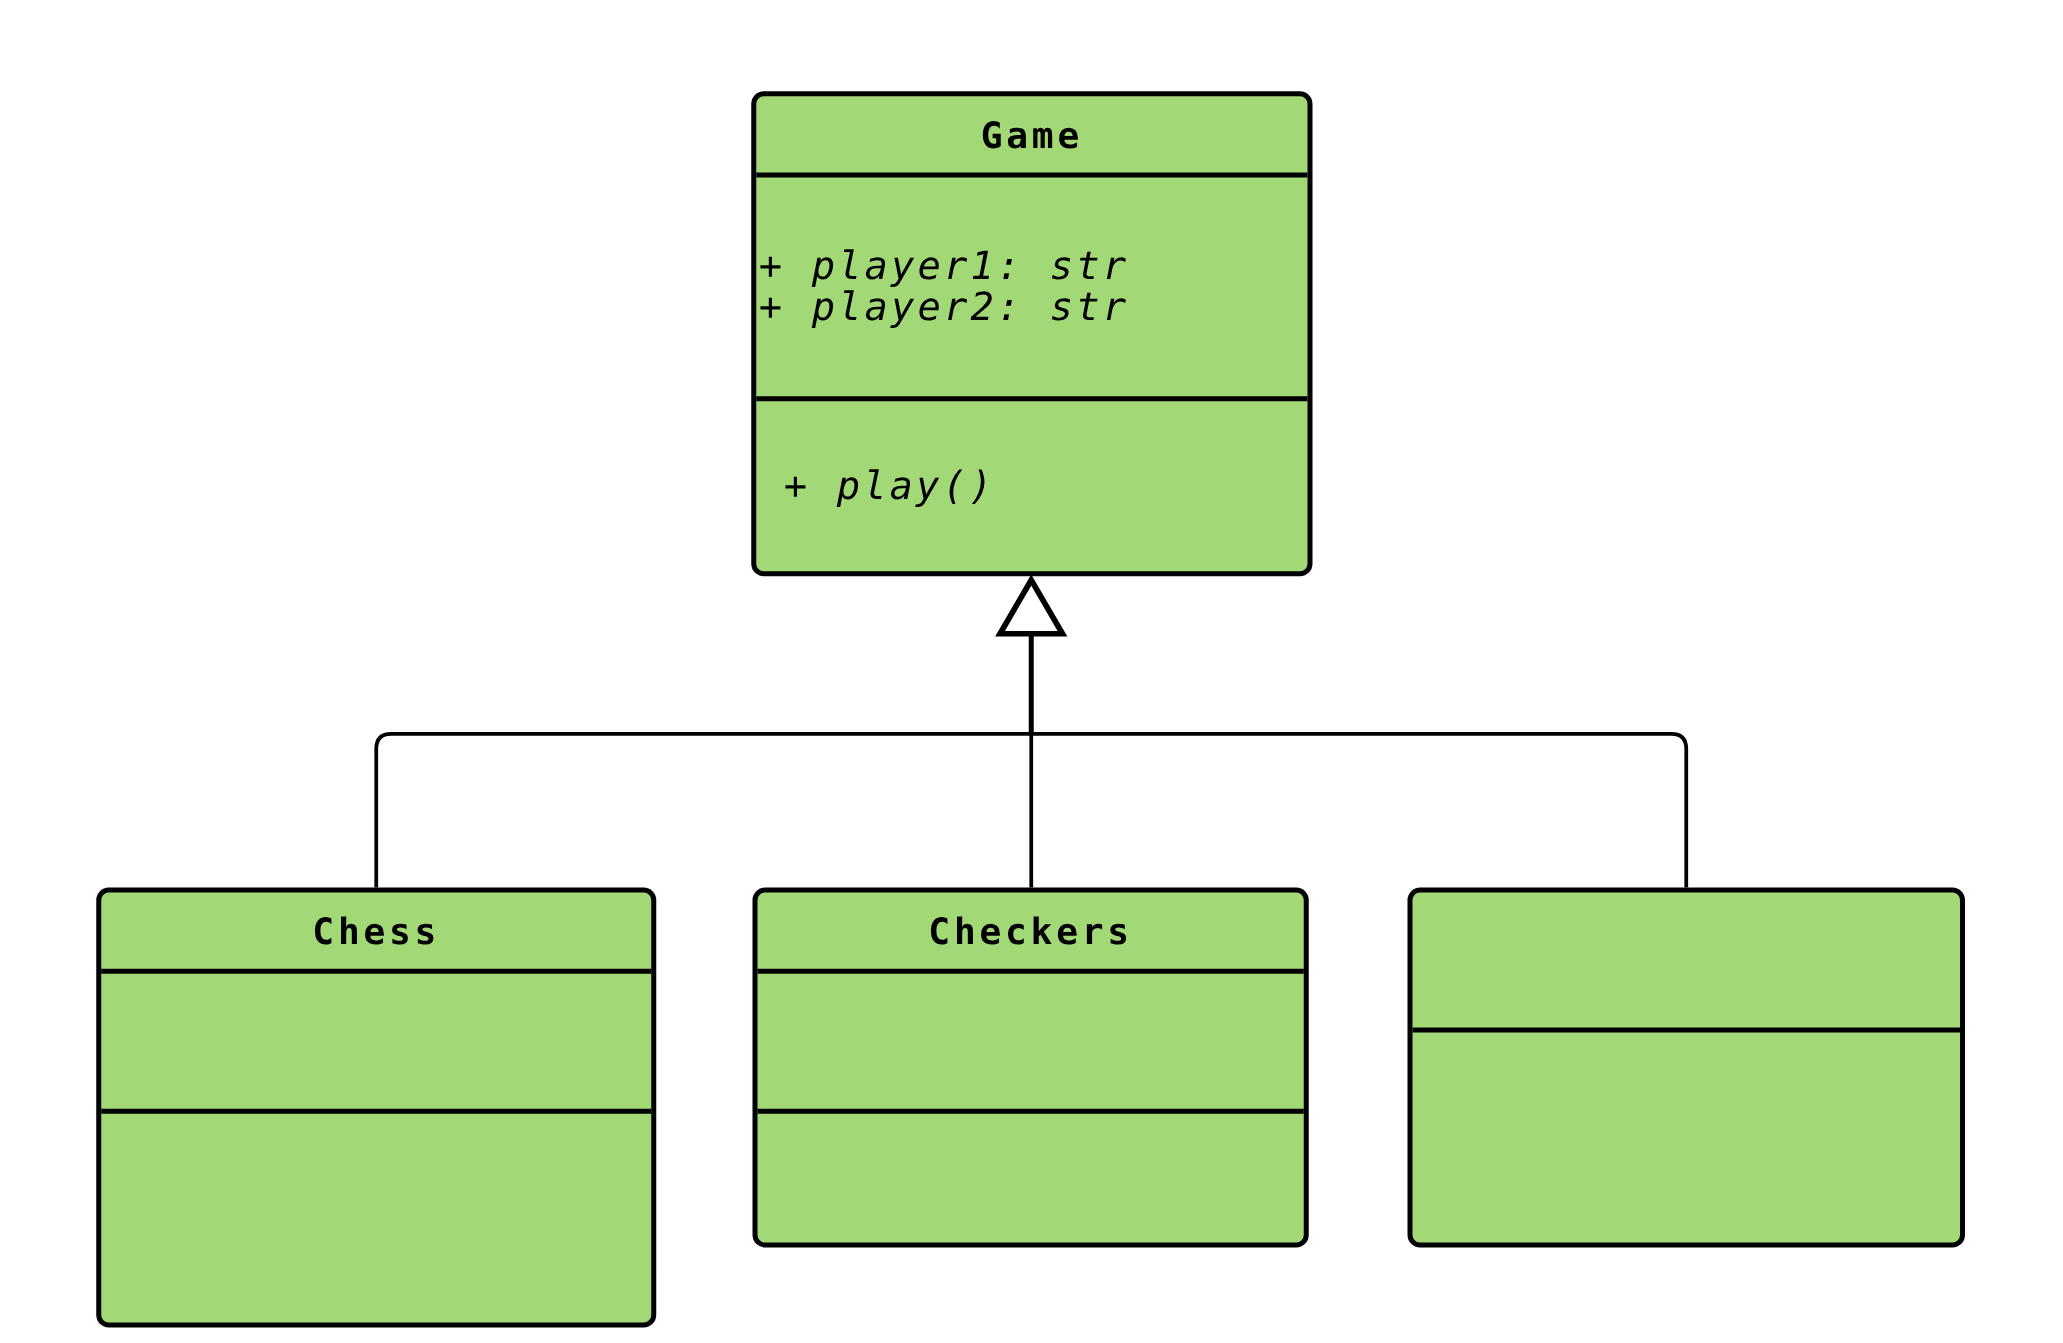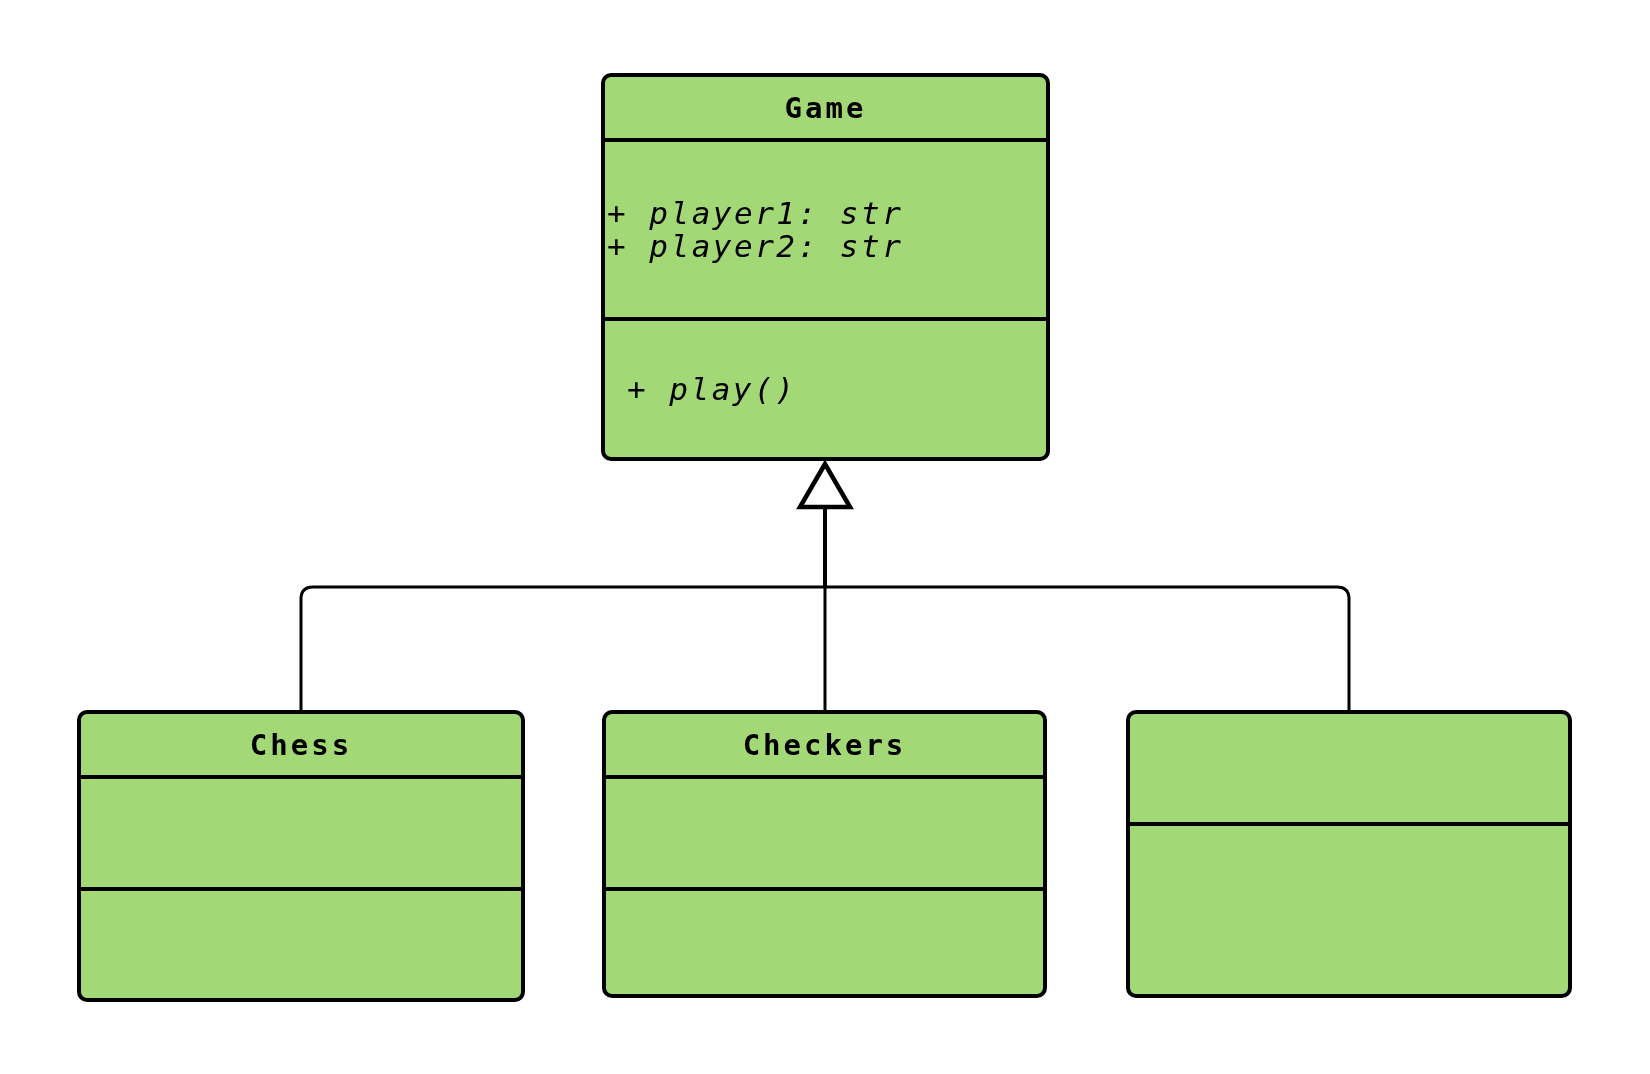--- a/index.html
+++ b/index.html
@@ -67,21 +67,21 @@
     white-space: pre;
     font-style: italic;
   }
   
   .game-box   { left: 601px; top: 73px;  width: 449px; height: 388px; }
   .game-box .uml-title { height: 65px; }
   .game-box .uml-attrs { height: 179px; }
   
   .sub-box .uml-title { height: 65px; }
   .sub-box .uml-attrs { height: 112px; }
-  .chess-box    { left: 77px;   top: 710px; width: 448px; height: 292px; }
+  .chess-box    { left: 77px;   top: 710px; width: 448px; height: 352px; }
   .checkers-box { left: 602px;  top: 710px; width: 445px; height: 288px; }
   .ludo-box     { left: 1126px; top: 710px; width: 446px; height: 288px; }
 
   .connector-layer path {
     fill: none;
     stroke: var(--line, #000000);
   }
   .connector-layer .stem { stroke-width: 4px; }
   .connector-layer .rail { stroke-width: 3px; }
   .connector-layer polygon {

